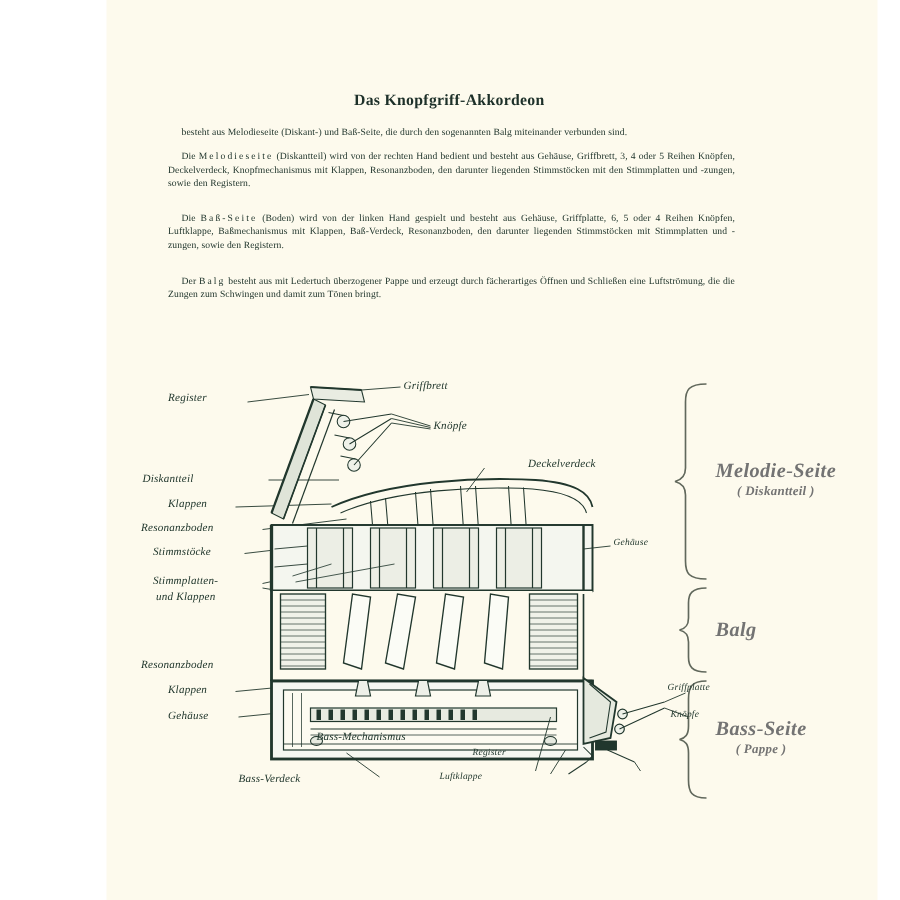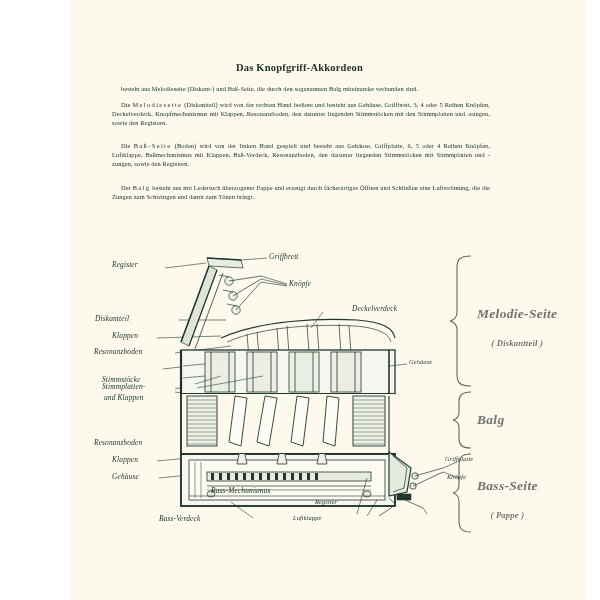--- a/index.html
+++ b/index.html
@@ -65,21 +65,21 @@
     font-weight:bold;
     font-size:13.5px;
     color:#737373;
     white-space:nowrap;
     letter-spacing:.3px;
   }
   .big .sub{
     display:block;
     font-size:8.6px;
     text-align:center;
-    margin-top:16px;
+    margin-top:0;
     letter-spacing:.2px;
   }
 </style>
 </head>
 <body>
 
 <div id="page">
 
   <div class="title">Das Knopfgriff-Akkordeon</div>
 
@@ -255,21 +255,21 @@
           <path d="M400,208 C390,208 388,212 388,220 L388,238 C388,244 386,246 382,247 C386,248 388,250 388,256 L388,274 C388,282 390,286 400,286"></path>
         </g>
 
       </g>
     </svg>
 
     <span class="lbl" style="left:41px;  top:14px;">Register</span>
     <span class="lbl" style="left:24px;  top:68px;">Diskantteil</span>
     <span class="lbl" style="left:41px;  top:85px;">Klappen</span>
     <span class="lbl" style="left:23px;  top:101px;">Resonanzboden</span>
-    <span class="lbl" style="left:31px;  top:117px;margin-top:12px;">Stimmstöcke</span>
+    <span class="lbl" style="left:31px;  top:117px;">Stimmstöcke</span>
     <span class="lbl" style="left:31px;  top:136px;">Stimmplatten-</span>
     <span class="lbl" style="left:33px;  top:147px;">und  Klappen</span>
     <span class="lbl" style="left:23px;  top:192px;">Resonanzboden</span>
     <span class="lbl" style="left:41px;  top:209px;">Klappen</span>
     <span class="lbl" style="left:41px;  top:226px;">Gehäuse</span>
 
     <span class="lbl" style="left:198px; top:6px;">Griffbrett</span>
     <span class="lbl" style="left:218px; top:33px;">Knöpfe</span>
     <span class="lbl" style="left:252px; top:58px;margin-left:29px;">Deckelverdeck</span>
     <span class="lbl sm" style="left:338px; top:112px;">Gehäuse</span>

